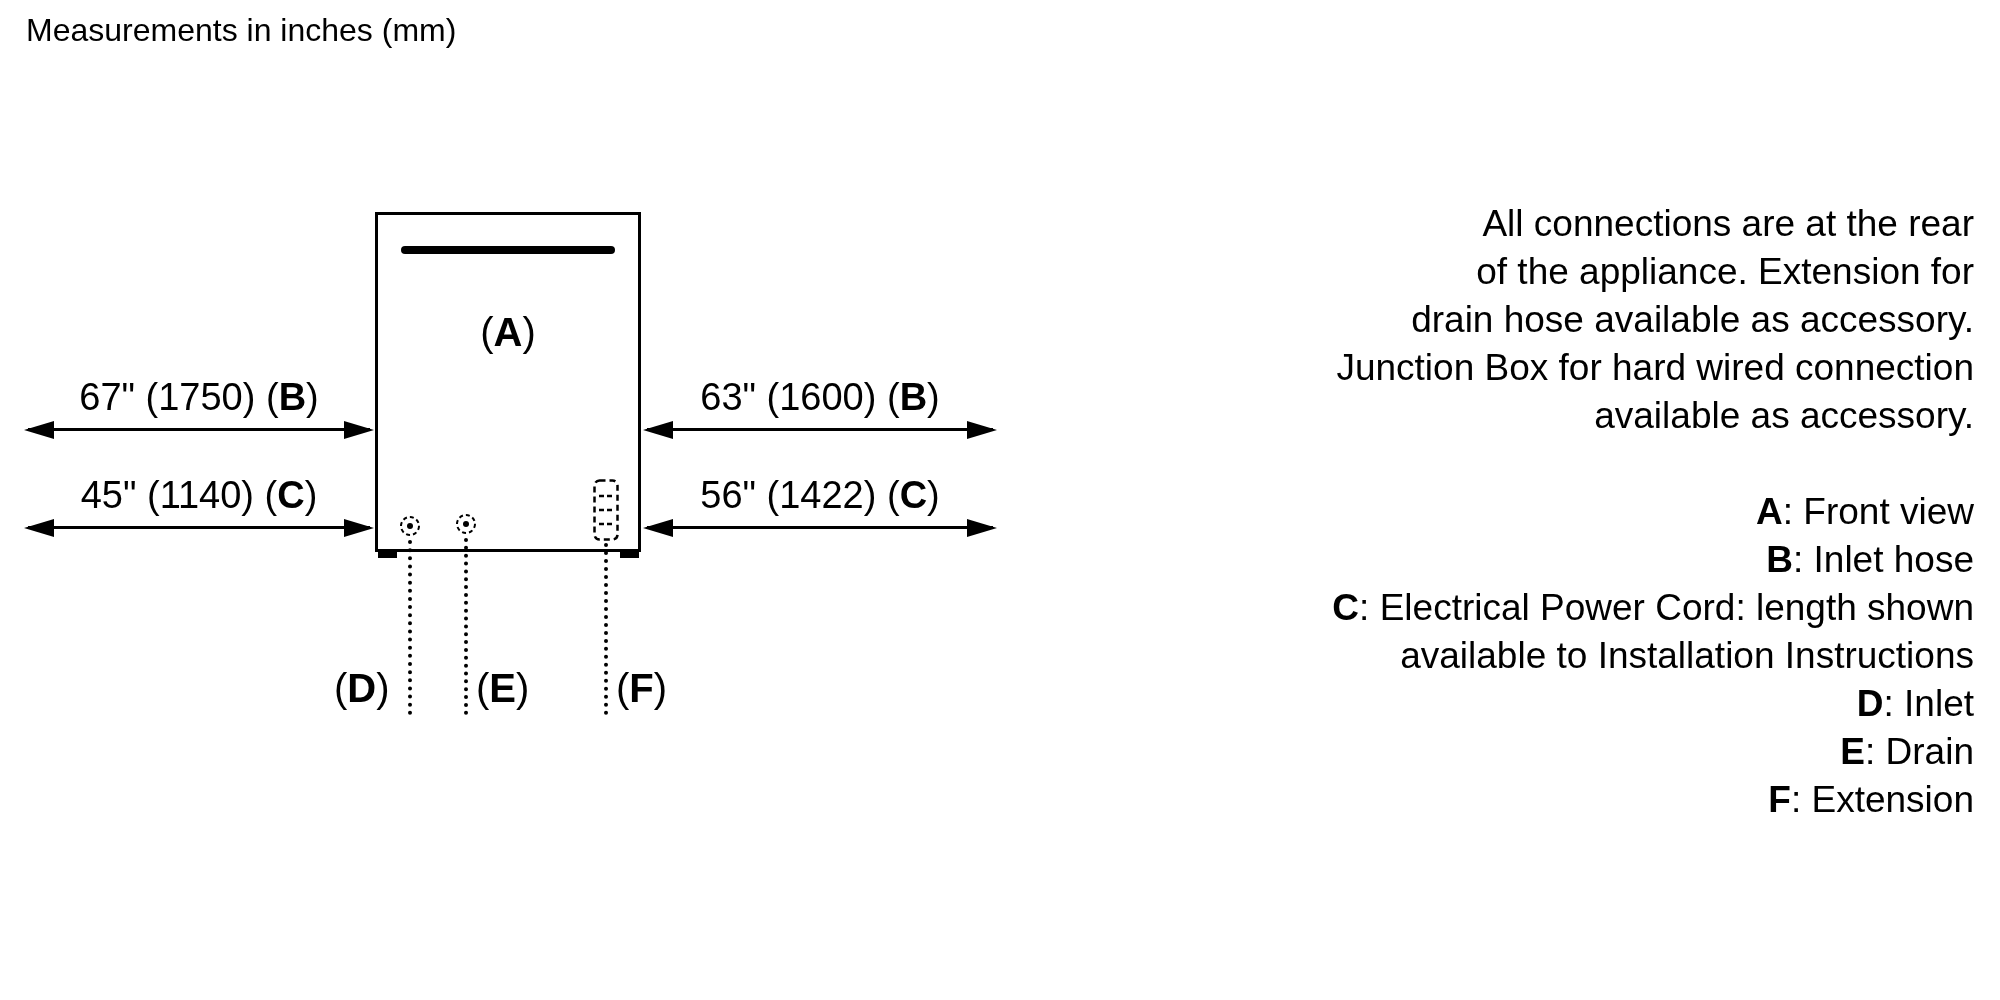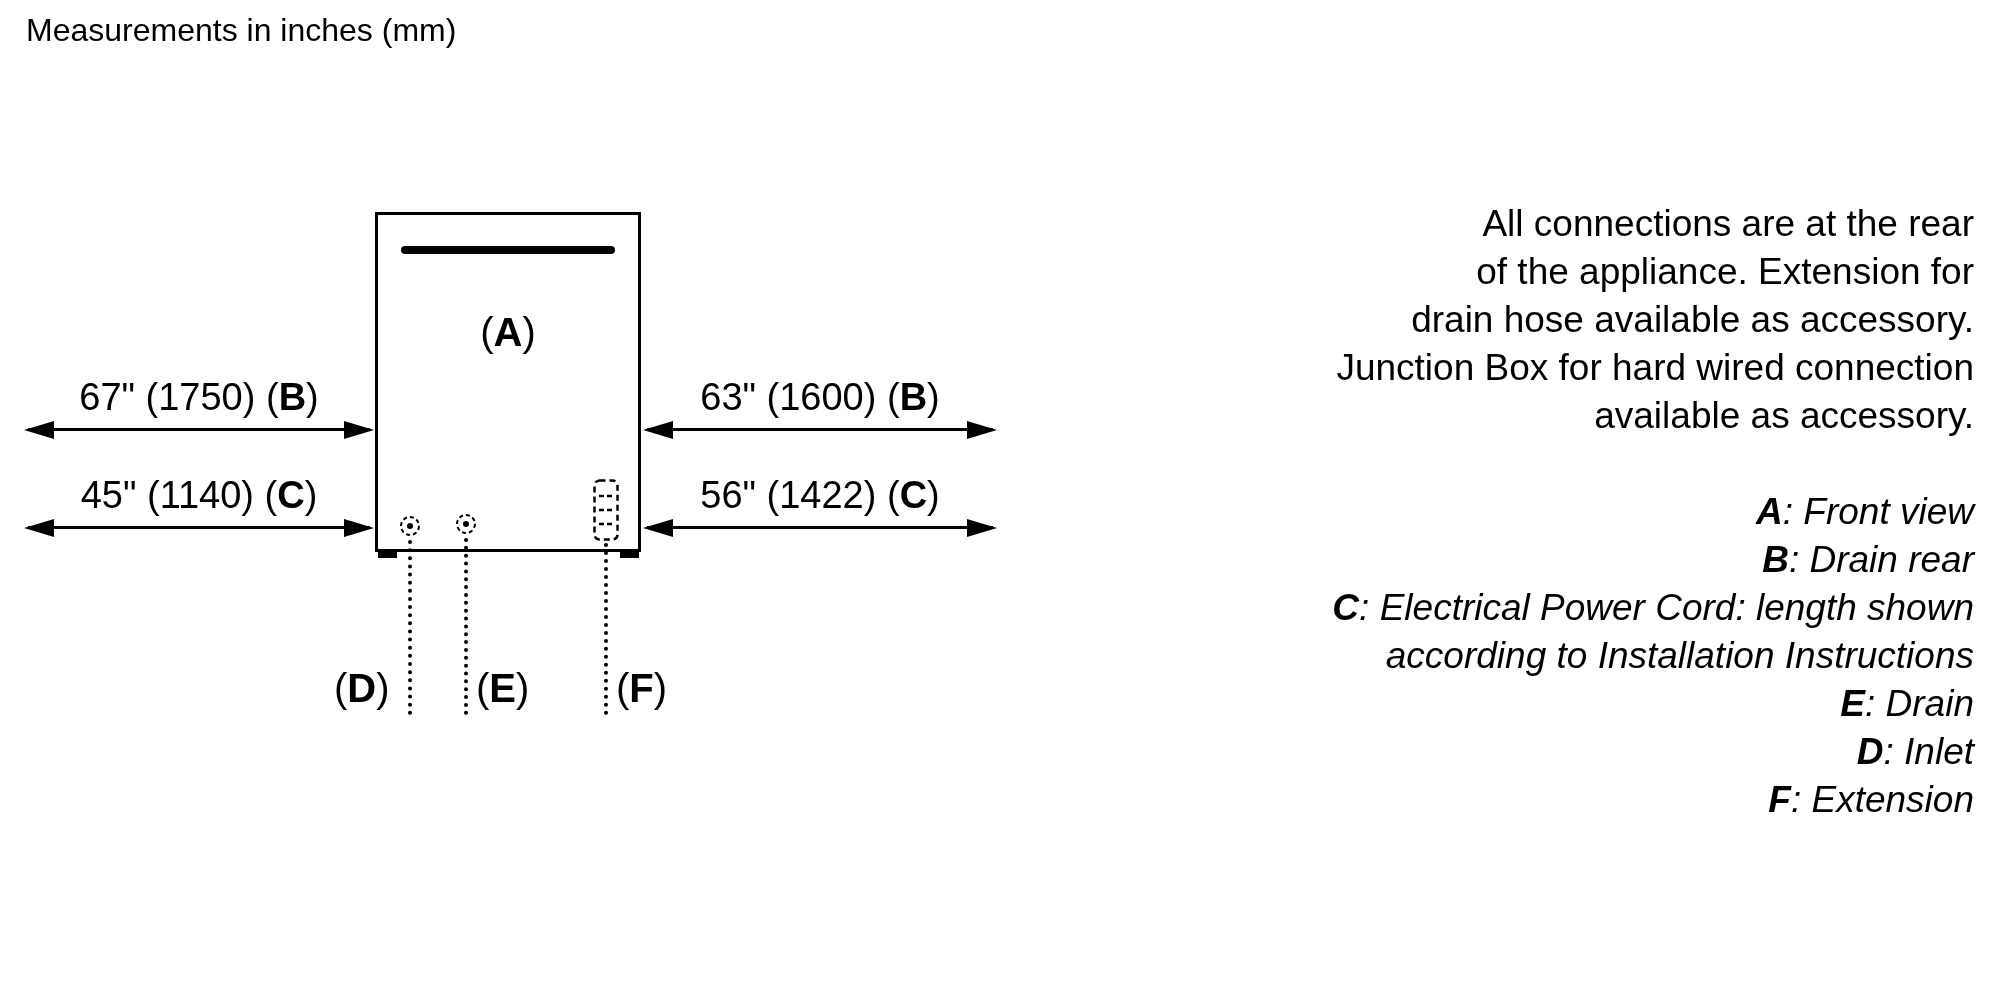--- a/index.html
+++ b/index.html
@@ -64,21 +64,21 @@
 
   .conn-label { font-size:40px; white-space:nowrap; }
   .conn-label.d { left:334px; top:666px; }
   .conn-label.e { left:476px; top:666px; }
   .conn-label.f { left:616px; top:666px; }
 
   
   .notes { left:1074px; top:200px; width:900px; font-size:37px; line-height:48px;text-align:right; }
   .paragraph { white-space:pre-line; }
   .legend { margin-top:48px; }
-  .legend-item { padding-left:58px; text-indent:-58px;font-style:italic; }
+  .legend-item { padding-left:58px; text-indent:-58px; }
   .legend-text { white-space:pre-line; }
 </style>
 </head>
 <body>
 
 <div class="abs title">Measurements in inches (mm)</div>
 
 <div class="abs appliance"></div>
 <div class="abs handle"></div>
 <div class="abs label-a"><span>(</span><span class="key">A</span><span>)</span></div>
@@ -137,20 +137,20 @@
 <div class="abs conn-label f"><span>(</span><span class="key">F</span><span>)</span></div>
 
 <div class="abs notes">
   <div class="paragraph">All connections are at the rear
 of the appliance. Extension for
 drain hose available as accessory.
 Junction Box for hard wired connection
 available as accessory.</div>
   <div class="legend">
     <div class="legend-item"><span class="key">A</span><span>: </span><span class="legend-text">Front view</span></div>
-    <div class="legend-item"><span class="key">B</span><span>: </span><span class="legend-text">Drain rear</span></div>
+    <div class="legend-item"><span class="key">B</span><span>: </span><span class="legend-text">Inlet hose</span></div>
     <div class="legend-item"><span class="key">C</span><span>: </span><span class="legend-text">Electrical Power Cord: length shown
-according to Installation Instructions</span></div>
+available to Installation Instructions</span></div>
+    <div class="legend-item"><span class="key">D</span><span>: </span><span class="legend-text">Inlet</span></div>
     <div class="legend-item"><span class="key">E</span><span>: </span><span class="legend-text">Drain</span></div>
-    <div class="legend-item"><span class="key">D</span><span>: </span><span class="legend-text">Inlet</span></div>
     <div class="legend-item"><span class="key">F</span><span>: </span><span class="legend-text">Extension</span></div>
   </div>
 </div>
 
 </body></html>

